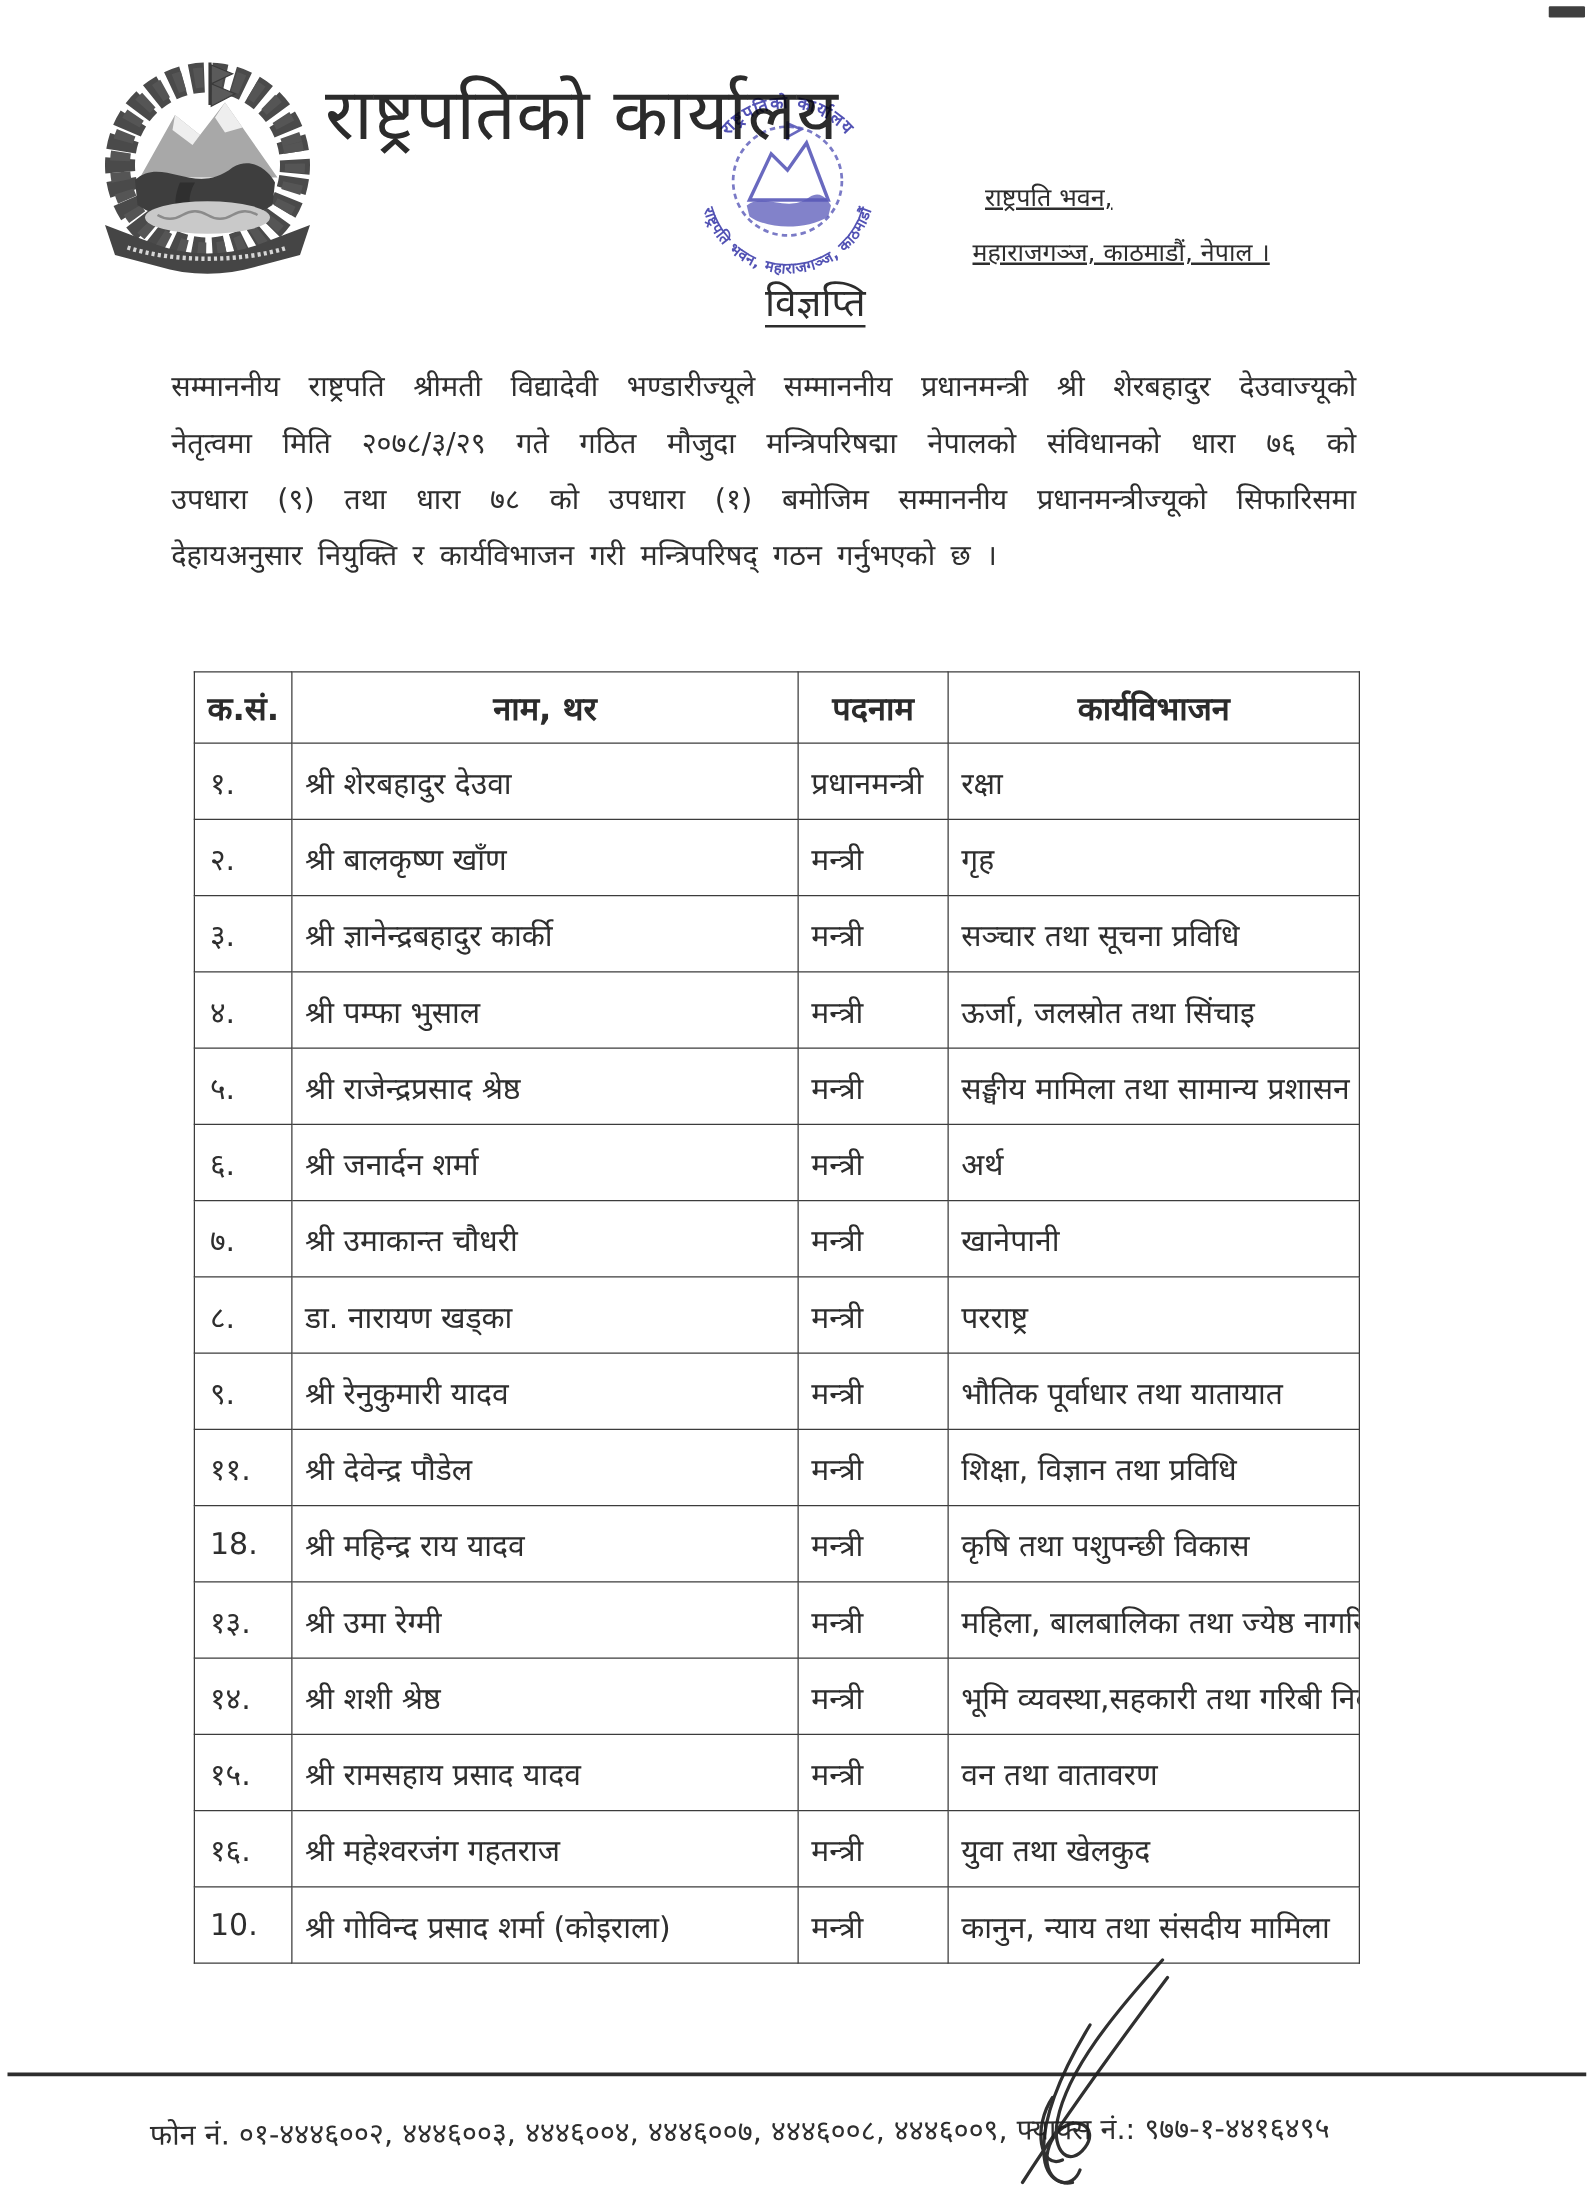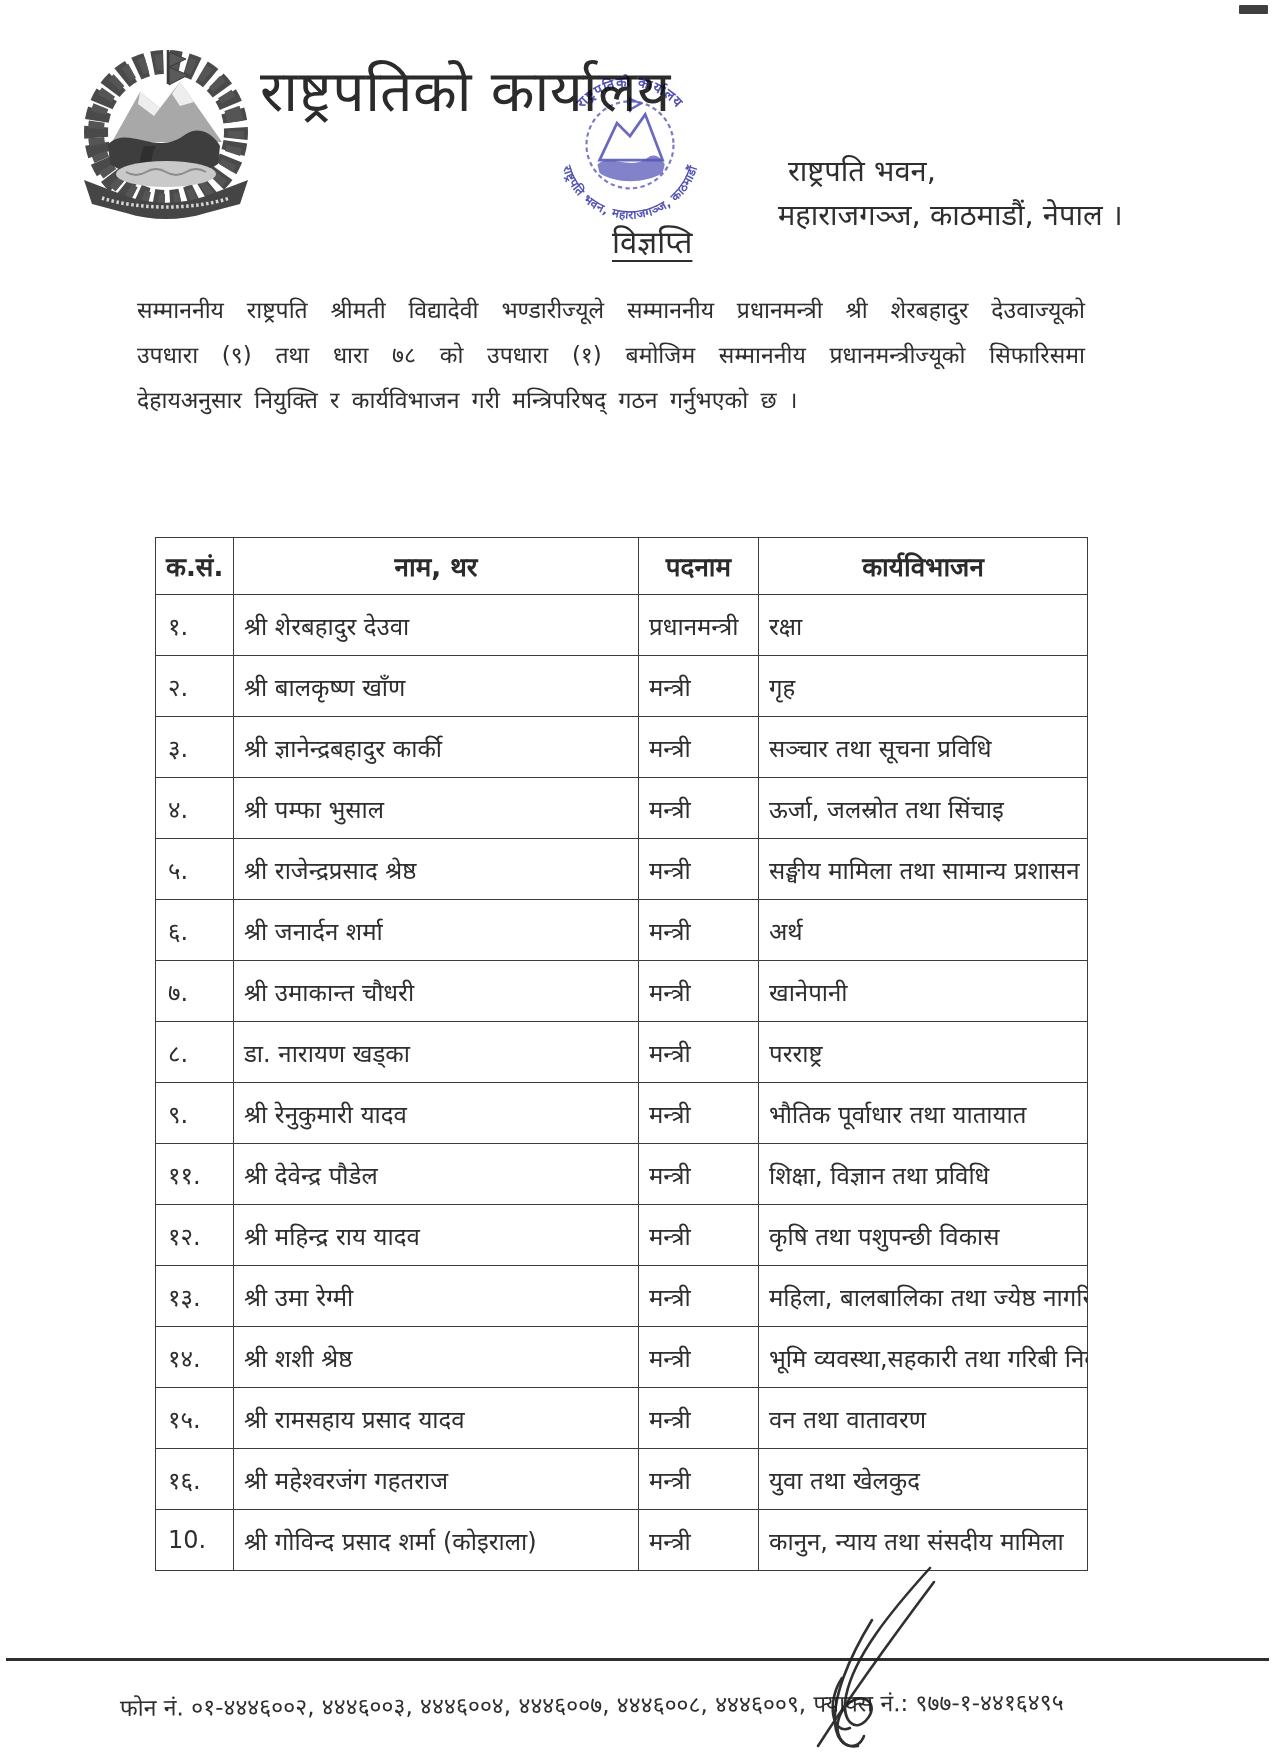--- a/index.html
+++ b/index.html
@@ -19,22 +19,22 @@
   .office-title {
     position:absolute; left:260px; top:50px; width:560px;
     font-size:57px; letter-spacing:0.5px; color:#2b2b2b;
     white-space:nowrap;
   }
   .stamp {
     position:absolute; left:543px; top:60px; width:174px; height:174px;
     mix-blend-mode:multiply; opacity:0.92;
   }
   .address {
-    position:absolute; left:778px; top:149px;
-    font-size:29px; line-height:44px; color:#2e2e2e;
+    position:absolute; left:778px; top:136px;
+    font-size:20px; line-height:44px; color:#2e2e2e;text-decoration:underline;
   }
   .address .l1 { text-indent:10px; }
   .notice-heading {
     position:absolute; left:612px; top:220px; width:120px;
     text-align:left; font-size:31px; color:#2d2d2d;
     text-decoration:underline; text-underline-offset:7px;
     text-decoration-thickness:2px;
   }
   .para {
     position:absolute; left:137px; top:288px; width:948px;
@@ -119,20 +119,21 @@
 
 <div class="address">
   <div class="l1">राष्ट्रपति भवन,</div>
   <div class="l2">महाराजगञ्ज, काठमाडौं, नेपाल ।</div>
 </div>
 
 <div class="notice-heading">विज्ञप्ति</div>
 
 <div class="para">
   <div class="line justify">सम्माननीय राष्ट्रपति श्रीमती विद्यादेवी भण्डारीज्यूले सम्माननीय प्रधानमन्त्री श्री शेरबहादुर देउवाज्यूको</div>
+  <div class="line justify">नेतृत्वमा मिति २०७८/३/२९ गते गठित मौजुदा मन्त्रिपरिषद्मा नेपालको संविधानको धारा ७६ को</div>
   <div class="line justify">उपधारा (९) तथा धारा ७८ को उपधारा (१) बमोजिम सम्माननीय प्रधानमन्त्रीज्यूको सिफारिसमा</div>
   <div class="line">देहायअनुसार नियुक्ति र कार्यविभाजन गरी मन्त्रिपरिषद् गठन गर्नुभएको छ ।</div>
 </div>
 
 <table class="minister-table">
   <colgroup>
     <col style="width:78px">
       <col style="width:405px">
       <col style="width:120px">
       <col style="width:329px">
@@ -200,21 +201,21 @@
         <td class="c-desig">मन्त्री</td>
         <td class="c-port">भौतिक पूर्वाधार तथा यातायात</td>
       </tr>
       <tr>
         <td class="c-sn">११.</td>
         <td class="c-name">श्री देवेन्द्र पौडेल</td>
         <td class="c-desig">मन्त्री</td>
         <td class="c-port">शिक्षा, विज्ञान तथा प्रविधि</td>
       </tr>
       <tr>
-        <td class="c-sn">१२.</td>
+        <td class="c-sn">18.</td>
         <td class="c-name">श्री महिन्द्र राय यादव</td>
         <td class="c-desig">मन्त्री</td>
         <td class="c-port">कृषि तथा पशुपन्छी विकास</td>
       </tr>
       <tr>
         <td class="c-sn">१३.</td>
         <td class="c-name">श्री उमा रेग्मी</td>
         <td class="c-desig">मन्त्री</td>
         <td class="c-port">महिला, बालबालिका तथा ज्येष्ठ नागरिक</td>
       </tr>

